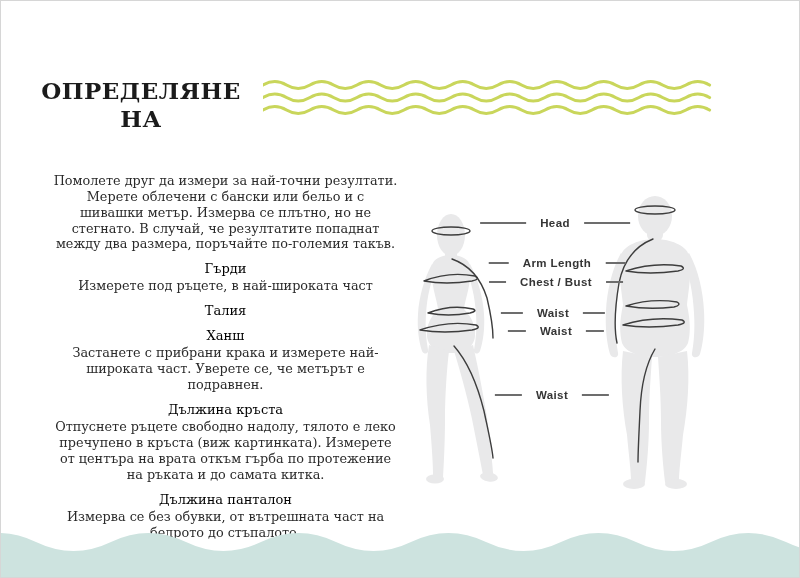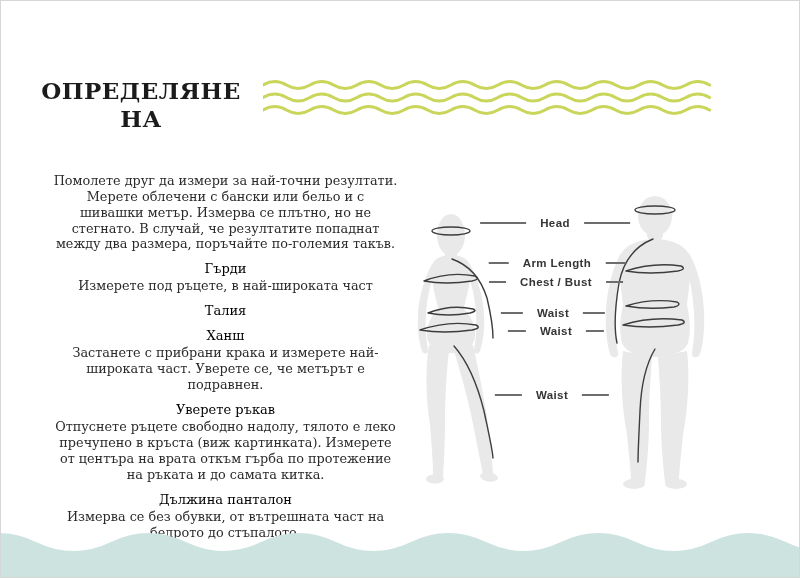--- a/index.html
+++ b/index.html
@@ -76,21 +76,21 @@
     <div class="section">
       <h3>Талия</h3>
     </div>
 
     <div class="section">
       <h3>Ханш</h3>
       <p>Застанете с прибрани крака и измерете най-широката част. Уверете се, че метърът е подравнен.</p>
     </div>
 
     <div class="section">
-      <h3>Уверете ръкав</h3>
+      <h3>Дължина кръста</h3>
       <p>Отпуснете ръцете свободно надолу, тялото е леко пречупено в кръста (виж картинката). Измерете от центъра на врата откъм гърба по протежение на ръката и до самата китка.</p>
     </div>
 
     <div class="section">
       <h3>Дължина панталон</h3>
       <p>Измерва се без обувки, от вътрешната част на бедрото до стъпалото.</p>
     </div>
   </div>
 
   <div class="diagram">

